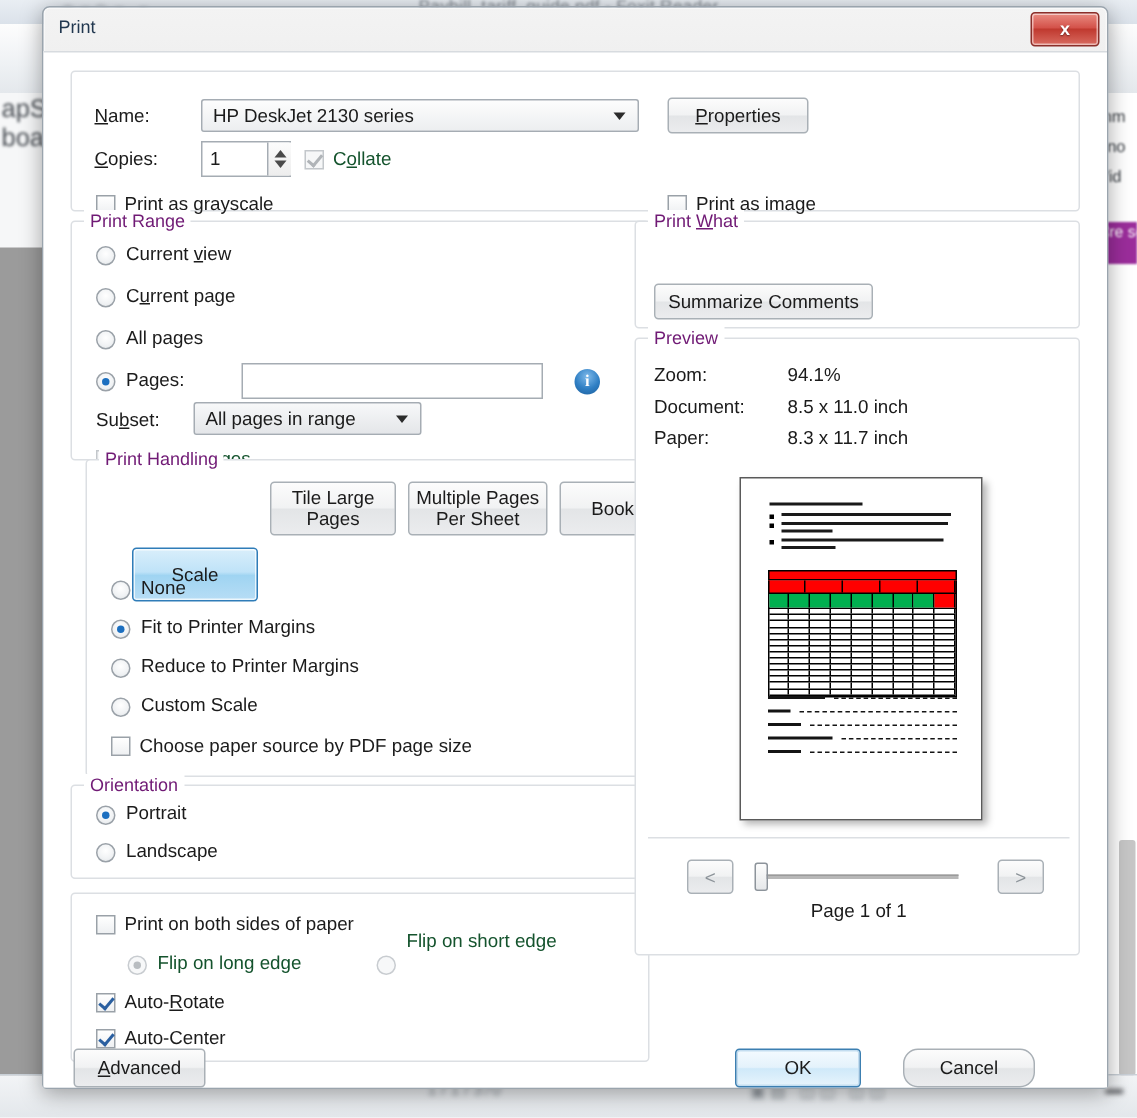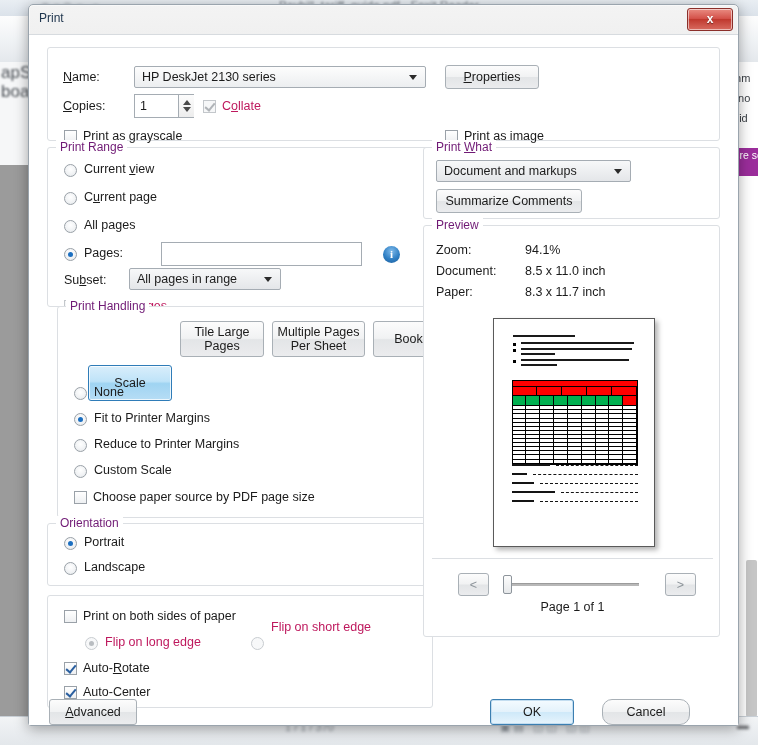--- a/index.html
+++ b/index.html
@@ -168,21 +168,21 @@
   .group > .legend {
     position: absolute;
     top: -8px; left: 8px;
     background: #ffffff;
     padding: 0 4px;
     font-size: 12px;
     color: #701a75;
   }
 
   .lbl { font-size: 12.5px; color: #1b1b1b; }
-  .lbl.dim { color: #be185d; }
+  .lbl.dim { color: #14532d; }
   u.m { text-decoration: underline; }
 
   
   .combo {
     position: absolute;
     box-sizing: border-box;
     border: 1px solid #a5acb3;
     border-radius: 2px;
     background: linear-gradient(#fdfdfd, #eceef0);
     font-size: 12.5px;
@@ -532,24 +532,20 @@
       <div class="check on" style="left:16px; top:66px;"></div>
       <div class="lbl" style="position:absolute; left:35px; top:65px;">Auto-<u class="m">R</u>otate</div>
 
       <div class="check on" style="left:16px; top:90px;"></div>
       <div class="lbl" style="position:absolute; left:35px; top:89px;">Auto-Center</div>
     </div>
 
     <div class="group" style="left:394px; top:112px; width:297px; height:72px;">
       <span class="legend">Print <u class="m">W</u>hat</span>
 
-      <div class="combo" style="left:12px; top:12px; width:195px; height:22px; background:linear-gradient(#f7f8f9,#e4e6e9);">
-        <span class="ctext">Document and markups</span>
-        <span class="arrow"></span>
-      </div>
 
       <div class="btn" style="left:12px; top:41px; width:146px; height:24px;">
         <span>Summarize Comments</span>
       </div>
     </div>
 
     <div class="group" style="left:394px; top:190px; width:297px; height:412px;">
       <span class="legend">Preview</span>
 
       <div class="lbl" style="position:absolute; left:12px; top:17px;">Zoom:</div>

